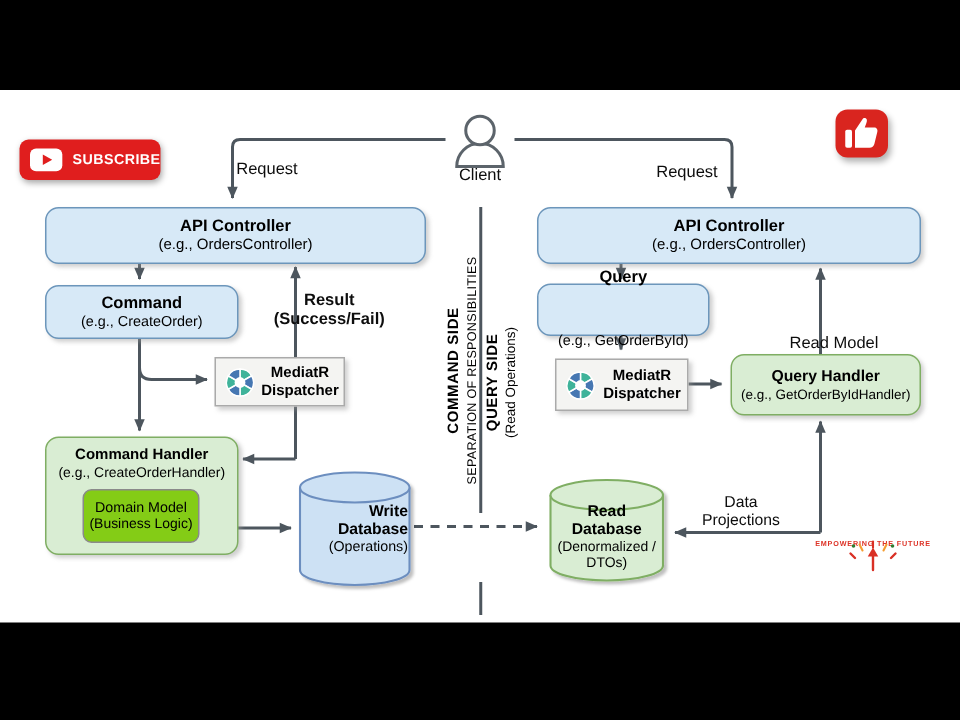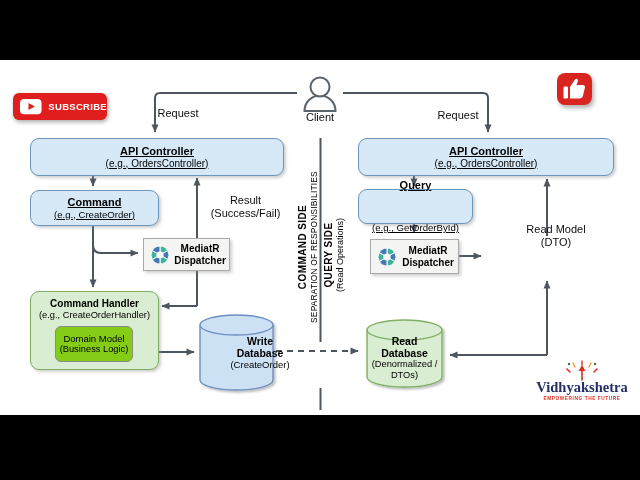--- a/index.html
+++ b/index.html
@@ -5,21 +5,21 @@
   html,body{margin:0;padding:0;background:#000;}
   .stage{position:relative;width:640px;height:480px;overflow:hidden;background:#fff;
          font-family:"Liberation Sans",sans-serif;}
   .bar{position:absolute;left:0;width:640px;background:var(--letterbox,#000);}
   .bar.top{top:0;height:60px;}
   .bar.bottom{top:415px;height:65px;}
   svg.overlay{position:absolute;left:0;top:0;z-index:1;}
   .node{position:absolute;z-index:2;border-radius:9px;border:1.4px solid;
         display:flex;flex-direction:column;align-items:center;justify-content:center;
         text-align:center;color:#000;box-shadow:2px 2px 3px rgba(150,150,150,.45);}
-  .blue{background:var(--blue-fill);border-color:var(--blue-border);text-decoration:underline;}
+  .blue{background:var(--blue-fill);border-color:var(--blue-border);}
   .green{background:var(--green-fill);border-color:var(--green-border);}
   .gray{background:var(--gray-fill);border-color:var(--gray-border);border-radius:0;}
   .box-title{font-weight:bold;font-size:11px;line-height:13px;}
   .box-sub{font-size:10px;line-height:12px;}
   .box-sub-sm{font-size:9.3px;line-height:11px;}
   .lbl{position:absolute;z-index:2;text-align:center;color:#0d0d0d;font-size:11px;line-height:12.5px;}
   .lbl-sm{font-size:10.5px;line-height:12px;}
   .dbtext{position:absolute;z-index:2;text-align:center;color:#000;}
   .dbtext .b{font-weight:bold;font-size:10.5px;line-height:12px;}
   .dbtext .r{font-size:9.3px;line-height:11px;}
@@ -140,38 +140,38 @@
         <path d="M0,0 L-7.8,-4.5 A9,9 0 0 1 0,-9 Z" fill="#4677b2"></path>
       </g>
       <circle cx="0" cy="0" r="3.6" fill="#fff"></circle>
     </svg>
     <div style="flex:1;text-align:center;font-weight:bold;font-size:10px;line-height:11.5px;">
       <div>MediatR</div>
       <div>Dispatcher</div>
     </div>
   </div>
 
-  <div class="lbl" style="left:198px;top:194px;width:95px;">
+  <div class="lbl" style="left:172px;top:194px;width:95px;font-weight:bold;">
     <div>Result</div>
     <div>(Success/Fail)</div>
   </div>
 
   <div class="node green" style="left:30px;top:291px;width:127px;height:77px;justify-content:flex-start;padding-top:0;">
     <div class="box-title" style="font-size:10px;margin-top:5px;">Command Handler</div>
     <div class="box-sub-sm">(e.g., CreateOrderHandler)</div>
   </div>
   <div class="node" style="left:55px;top:326px;width:76px;height:34px;background:#84cc16;border-color:#8a8a8a;border-radius:6px;box-shadow:none;">
     <div style="font-size:9.5px;line-height:11px;">Domain Model</div>
     <div style="font-size:9.3px;line-height:11px;">(Business Logic)</div>
   </div>
 
-  <div class="dbtext" style="left:216px;top:335px;width:88px;">
+  <div class="dbtext" style="left:184px;top:335px;width:88px;text-align:right;">
     <div class="b">Write</div>
     <div class="b">Database</div>
-    <div class="r" style="font-size:9.5px;">(CreateOrder)</div>
+    <div class="r" style="font-size:9.5px;">(Operations)</div>
   </div>
 
 
   <div class="rot" style="left:224px;top:235px;width:170px;height:24px;">
     <div class="t1">COMMAND SIDE</div>
     <div class="t2">SEPARATION OF RESPONSIBILITIES</div>
   </div>
   <div class="rot" style="left:260px;top:243px;width:150px;height:24px;">
     <div class="t1">QUERY SIDE</div>
     <div class="t2b">(Read Operations)</div>
@@ -203,21 +203,29 @@
         <path d="M0,0 L-7.8,-4.5 A9,9 0 0 1 0,-9 Z" fill="#4677b2"></path>
       </g>
       <circle cx="0" cy="0" r="3.6" fill="#fff"></circle>
     </svg>
     <div style="flex:1;text-align:center;font-weight:bold;font-size:10px;line-height:11.5px;">
       <div>MediatR</div>
       <div>Dispatcher</div>
     </div>
   </div>
 
-
+  <div class="node green" style="left:487px;top:236px;width:125px;height:39px;">
+    <div class="box-title" style="font-size:10.5px;">Query Handler</div>
+    <div class="box-sub-sm" style="font-size:9px;">(e.g., GetOrderByIdHandler)</div>
+  </div>
+
+  <div class="lbl lbl-sm" style="left:454px;top:329px;width:80px;">
+    <div>Data</div>
+    <div>Projections</div>
+  </div>
 
   <div class="dbtext" style="left:367px;top:335px;width:75px;">
     <div class="b">Read</div>
     <div class="b">Database</div>
     <div class="r">(Denormalized /</div>
     <div class="r">DTOs)</div>
   </div>
 
   <div class="logo">
     <svg width="44" height="22" viewBox="0 0 44 22" style="position:absolute;left:34px;top:0;">
@@ -230,17 +238,16 @@
         <line x1="15" y1="7" x2="13" y2="3"></line>
         <line x1="29" y1="7" x2="31" y2="3"></line>
       </g>
       <g stroke="#d93025" stroke-width="1.4" stroke-linecap="round">
         <line x1="22" y1="5" x2="22" y2="1"></line>
       </g>
       <path d="M22,5 L18.5,11 L25.5,11 Z" fill="#d93025"></path>
       <circle cx="9" cy="4" r="1.2" fill="#2e7d32"></circle>
       <circle cx="35" cy="4" r="1.2" fill="#2e7d32"></circle>
     </svg>
-    <div class="name">Vidhyakshetra</div>
     <div class="tag">EMPOWERING THE FUTURE</div>
   </div>
 
 </div>
 
 </body></html>

